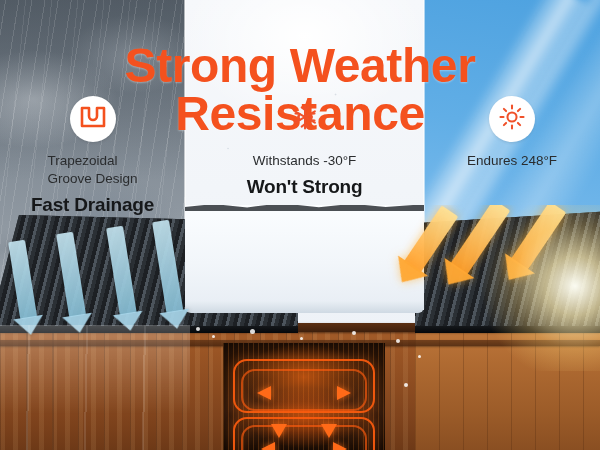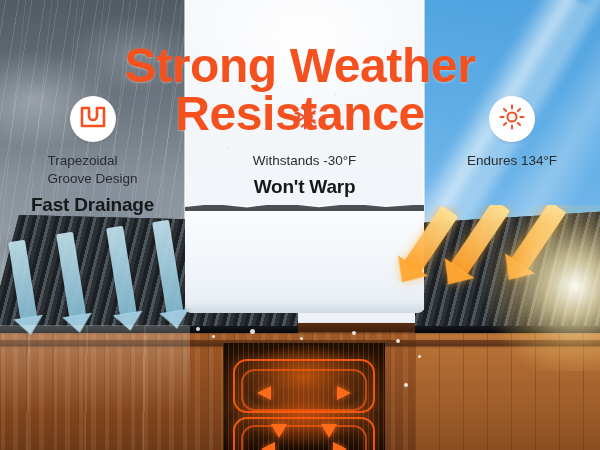--- a/index.html
+++ b/index.html
@@ -444,37 +444,37 @@
               <path d="M16 8 L12.2 5 M16 8 L19.8 5"></path>
               <path d="M16 24 L12.2 27 M16 24 L19.8 27"></path>
               <path d="M9.9 12.5 L5.1 12.1 M9.9 12.5 L8.2 16.9"></path>
               <path d="M22.1 19.5 L26.9 19.9 M22.1 19.5 L23.8 15.1"></path>
               <path d="M9.9 19.5 L5.1 19.9 M9.9 19.5 L8.2 15.1"></path>
               <path d="M22.1 12.5 L26.9 12.1 M22.1 12.5 L23.8 16.9"></path>
             </svg>
           </span>
         </div>
         <div class="sub">Withstands -30°F</div>
-        <div class="headline">Won't Warp</div>
+        <div class="headline">Won't Strong</div>
       </div>
 
       <div class="feature f3">
         <div class="badge">
           <span>
             <svg width="26" height="26" viewBox="0 0 32 32" fill="none" stroke="#F0512A" stroke-width="2.5" stroke-linecap="round">
               <circle cx="16" cy="16" r="5.6"></circle>
               <line x1="16" y1="1.8" x2="16" y2="5.6"></line>
               <line x1="16" y1="26.4" x2="16" y2="30.2"></line>
               <line x1="1.8" y1="16" x2="5.6" y2="16"></line>
               <line x1="26.4" y1="16" x2="30.2" y2="16"></line>
               <line x1="6" y1="6" x2="8.7" y2="8.7"></line>
               <line x1="23.3" y1="23.3" x2="26" y2="26"></line>
               <line x1="6" y1="26" x2="8.7" y2="23.3"></line>
               <line x1="23.3" y1="8.7" x2="26" y2="6"></line>
             </svg>
           </span>
         </div>
-        <div class="sub">Endures 134°F</div>
+        <div class="sub">Endures 248°F</div>
       </div>
 
     </div>
   </div>
 </div>
 
 </body></html>

